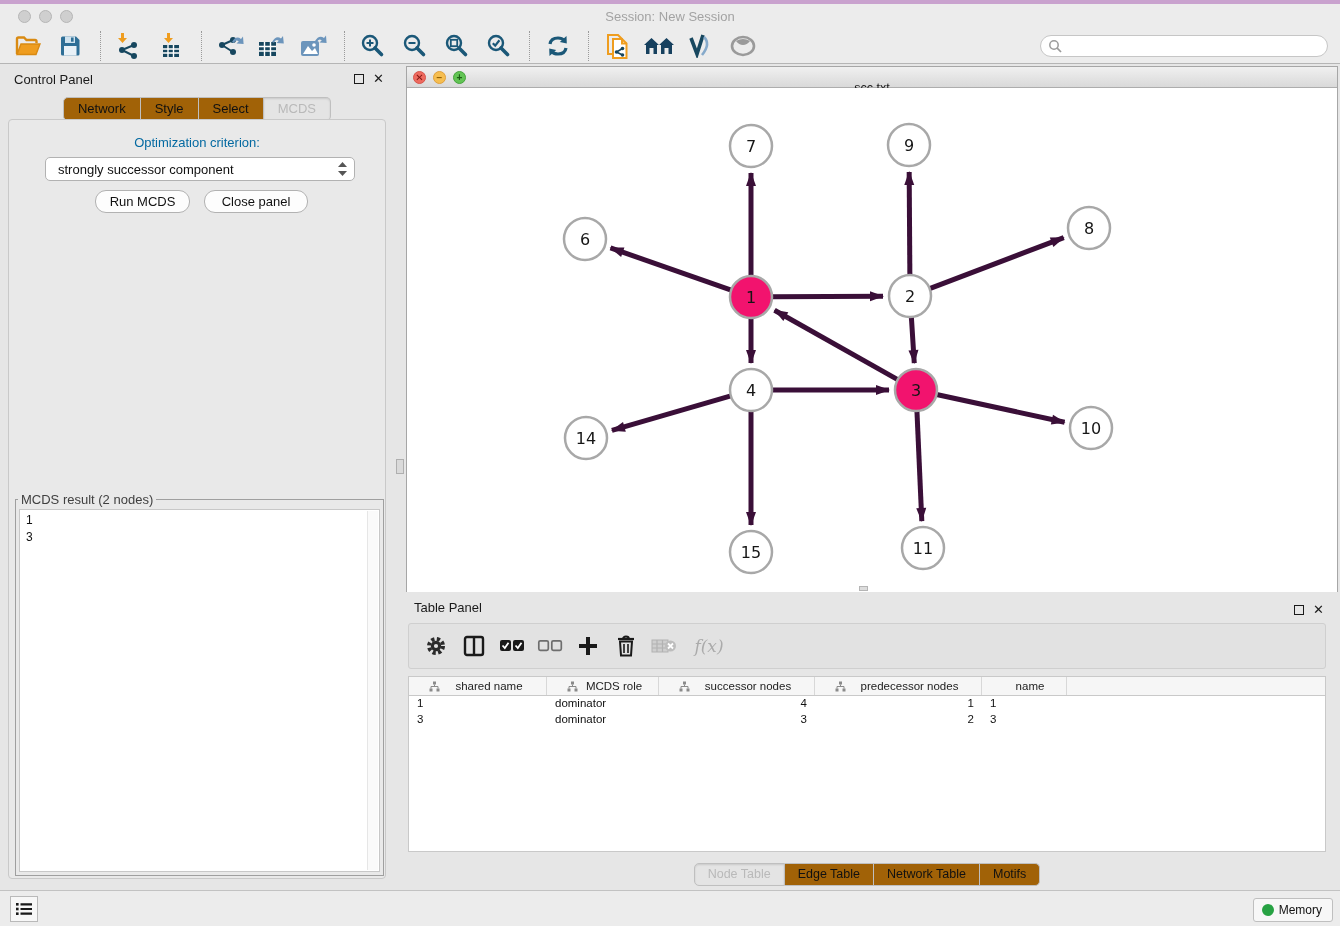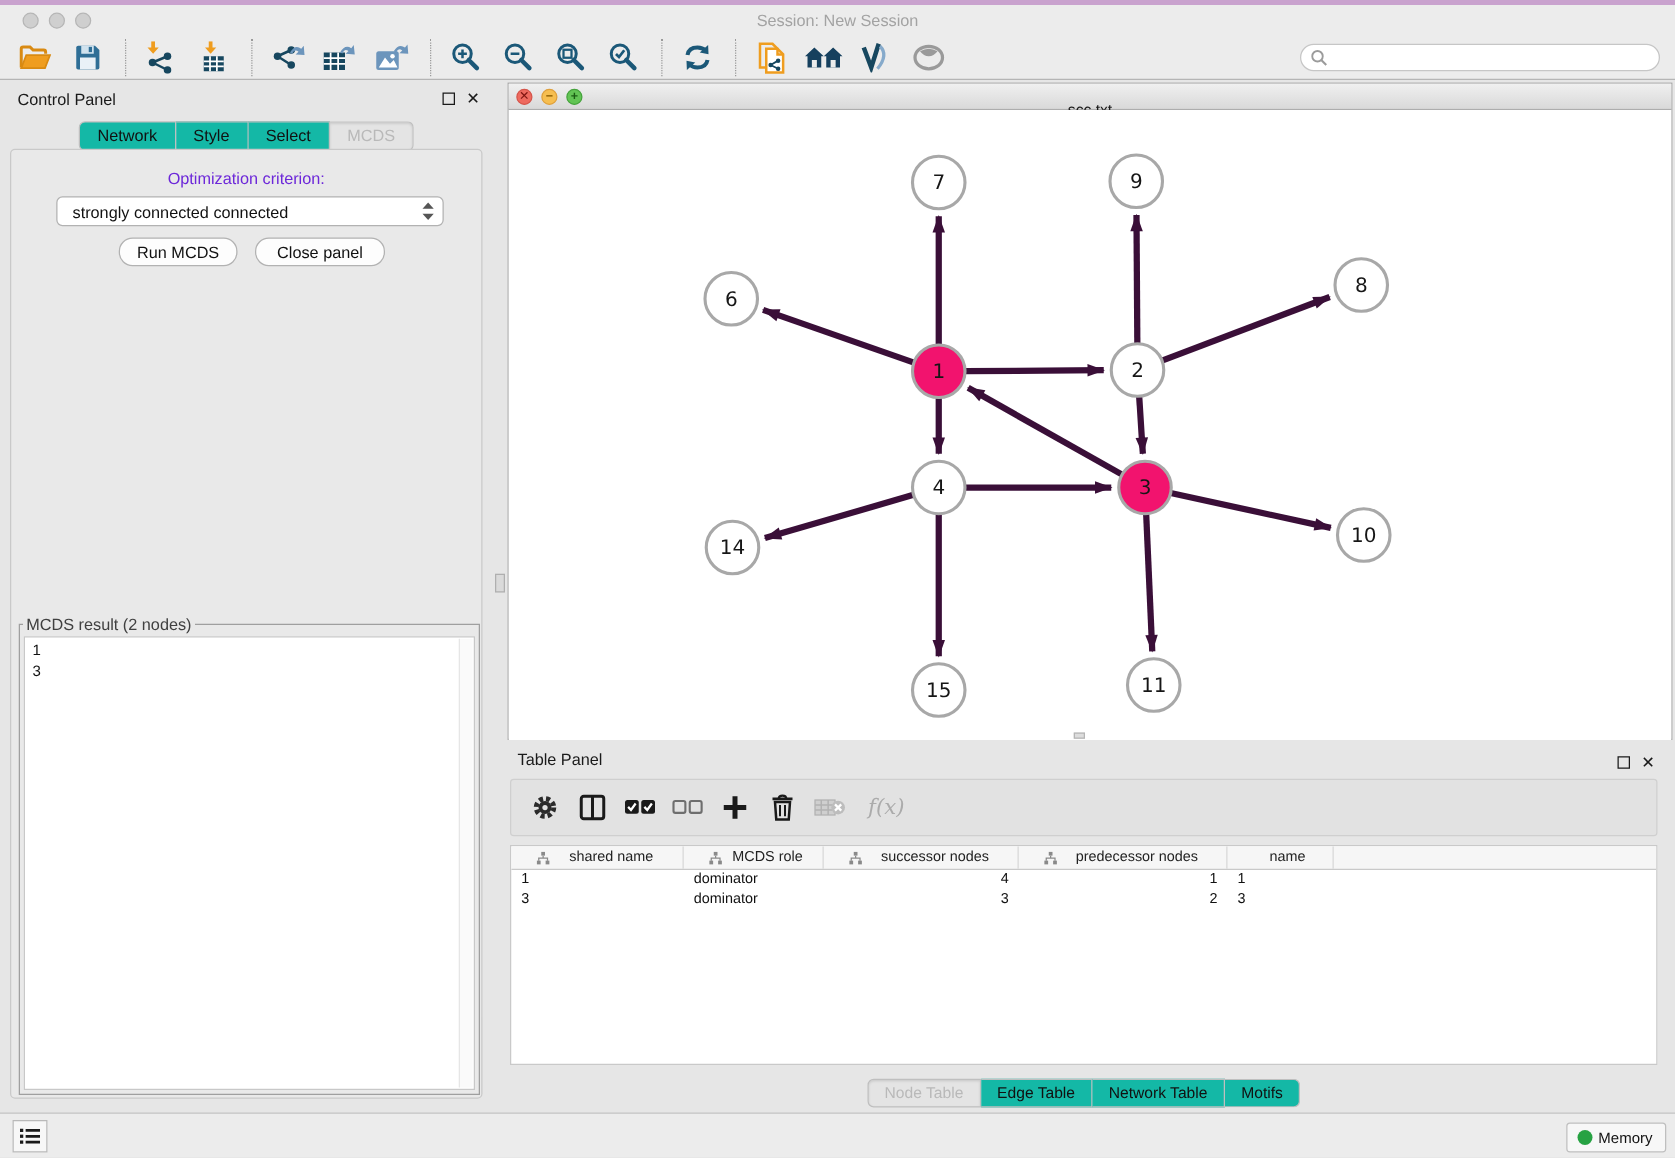--- a/index.html
+++ b/index.html
@@ -18,26 +18,26 @@
   .searchbox { margin-left:auto; margin-right:12px; width:288px; height:22px; background:#fff; border:1px solid #C6C6C6; border-radius:12px; display:flex; align-items:center; padding-left:7px; }
   .searchbox input { border:none; outline:none; flex:1; height:18px; font-size:12px; background:transparent; }
 
   
   .control-panel { position:absolute; left:0; top:64px; width:394px; height:818px; }
   .cp-header { position:absolute; left:14px; top:8px; font-size:13px; color:#1A1A1A; }
   .panel-btns { position:absolute; right:10px; top:9px; display:flex; gap:9px; align-items:center; }
   .float-glyph { width:10px; height:10px; border:1.6px solid #1A1A1A; display:inline-block; }
   .close-glyph { font-size:13px; font-weight:bold; color:#1A1A1A; line-height:11px; }
   .cp-tabs { position:absolute; left:0; top:33px; width:100%; display:flex; justify-content:center; }
-  .seg-btn { font-size:13px; color:#111; background:#14b8a6; border:1px solid #BFBFBF; border-left:none; padding:3px 14px 4px; }
+  .seg-btn { font-size:13px; color:#111; background:#a16207; border:1px solid #BFBFBF; border-left:none; padding:3px 14px 4px; }
   .seg-btn:first-child { border-left:1px solid #BFBFBF; border-radius:5px 0 0 5px; }
   .seg-btn:last-child { border-radius:0 5px 5px 0; }
   .seg-btn.pressed { background:#E4E4E4; color:#B9B9B9; box-shadow:inset 0 1px 2px rgba(0,0,0,.12); }
   .cp-content { position:absolute; left:8px; top:55px; width:378px; height:760px; background:#E9E9E9; border:1px solid #C9C9C9; border-radius:4px; }
-  .opt-label { position:absolute; left:0; top:15px; width:100%; text-align:center; font-size:13px; color:#6d28d9; }
+  .opt-label { position:absolute; left:0; top:15px; width:100%; text-align:center; font-size:13px; color:#0369a1; }
   .dropdown { position:absolute; left:36px; top:37px; width:310px; height:24px; background:#fff; border:1px solid #B2B2B2; border-radius:5px; display:flex; align-items:center; padding:0 6px 0 12px; font-size:13px; color:#111; }
   .dropdown .dd-val { flex:1; }
   .push-btn { position:absolute; height:23px; background:#FDFDFD; border:1px solid #B2B2B2; border-radius:11px; font-size:13px; color:#111; text-align:center; line-height:21px; }
   .fieldset-box { position:absolute; left:6px; top:372px; width:369px; height:384px; border:1px solid #9F9F9F; margin:0; }
   .fieldset-box legend { font-size:13px; color:#404040; padding:0 3px; margin-left:2px; }
   .result-area { position:absolute; left:3px; top:2px; right:3px; bottom:3px; background:#fff; border:1px solid #C8C8C8; }
   .result-text { font-size:12px; color:#111; padding:2px 0 0 6px; line-height:17px; white-space:pre; }
   .result-scroll { position:absolute; top:1px; right:1px; bottom:1px; width:11px; background:#FAFAFA; border-left:1px solid #E6E6E6; }
 
   
@@ -236,21 +236,21 @@
   </div>
   <div class="cp-tabs">
     <span class="seg-btn">Network</span>
     <span class="seg-btn">Style</span>
     <span class="seg-btn">Select</span>
     <span class="seg-btn pressed">MCDS</span>
   </div>
   <div class="cp-content">
     <div class="opt-label">Optimization criterion:</div>
     <div class="dropdown">
-      <span class="dd-val">strongly connected connected</span>
+      <span class="dd-val">strongly successor component</span>
       <svg width="11" height="16" viewBox="0 0 11 16">
           <path d="M5.5 1 L10 6 L1 6 Z" fill="#555"></path>
           <path d="M5.5 15 L1 10 L10 10 Z" fill="#555"></path>
         </svg>
     </div>
     <div class="push-btn" style="left:86px; top:70px; width:95px;">Run MCDS</div>
     <div class="push-btn" style="left:195px; top:70px; width:104px;">Close panel</div>
     <fieldset class="fieldset-box">
       <legend>MCDS result (2 nodes)</legend>
       <div class="result-area">

